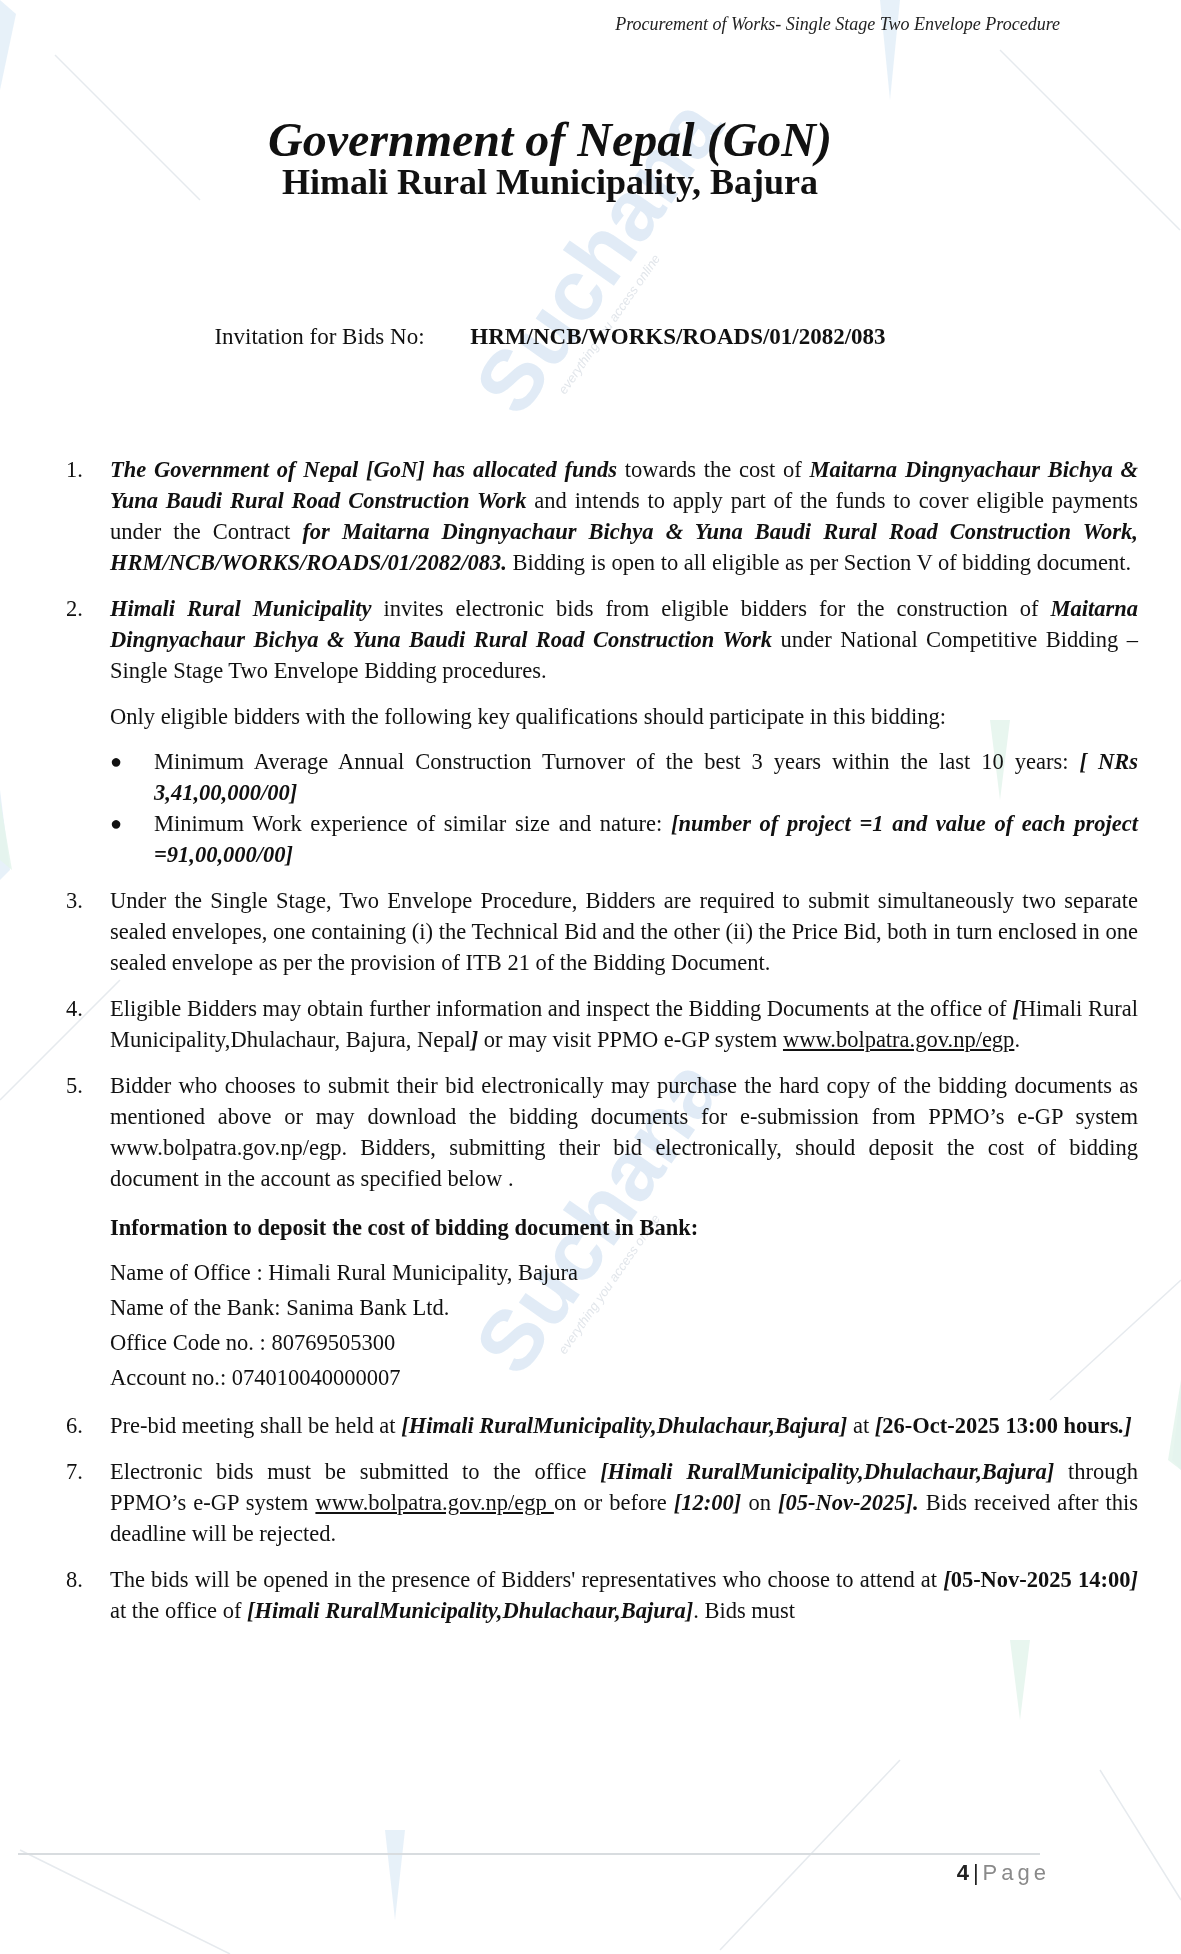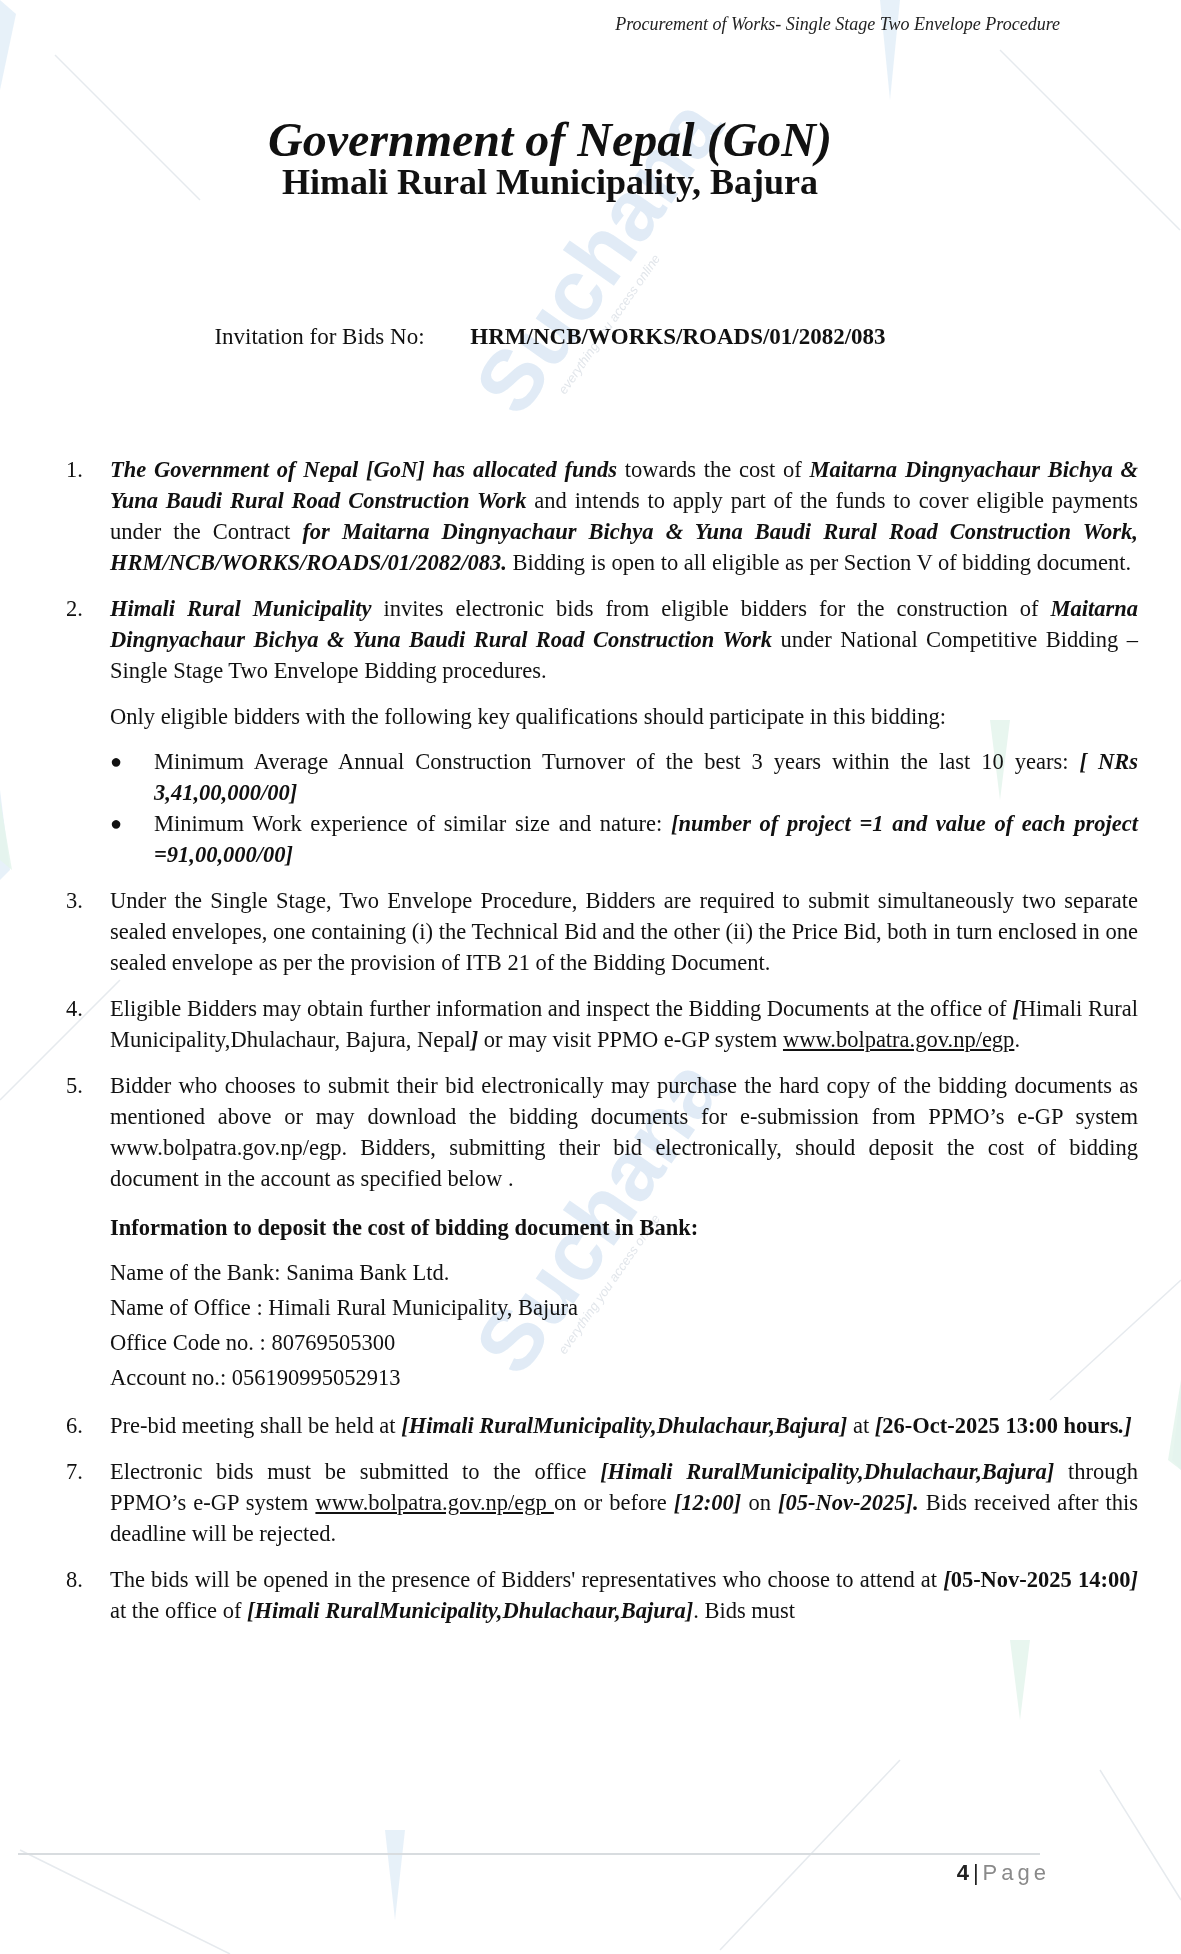--- a/index.html
+++ b/index.html
@@ -150,24 +150,24 @@
     <div class="item">
       <div class="num">4.</div>
       <div class="content"><span>Eligible Bidders may obtain further information and inspect the Bidding Documents at the office of </span><span class="bi">[</span><span>Himali Rural Municipality,Dhulachaur, Bajura, Nepal</span><span class="bi">]</span><span> or may visit PPMO e-GP system </span><span class="u">www.bolpatra.gov.np/egp</span><span>.</span></div>
     </div>
 
     <div class="item">
       <div class="num">5.</div>
       <div class="content">
         <span> Bidder who chooses to submit their bid electronically may purchase the hard copy of the bidding documents as mentioned above or may download the bidding documents for e-submission from PPMO’s e-GP system www.bolpatra.gov.np/egp. Bidders, submitting their bid electronically, should deposit the cost of bidding document in the account as specified below .</span>
         <div class="bank-heading">Information to deposit the cost of bidding document in Bank:</div>
+        <div class="bank-line">Name of Office : Himali Rural Municipality, Bajura</div>
         <div class="bank-line">Name of the Bank: Sanima Bank Ltd.</div>
-        <div class="bank-line">Name of Office : Himali Rural Municipality, Bajura</div>
         <div class="bank-line">Office Code no. : 80769505300</div>
-        <div class="bank-line">Account no.: 056190995052913</div>
+        <div class="bank-line">Account no.: 074010040000007</div>
       </div>
     </div>
 
     <div class="item">
       <div class="num">6.</div>
       <div class="content"><span>Pre-bid meeting shall be held at </span><span class="bi">[Himali RuralMunicipality,Dhulachaur,Bajura]</span><span> at </span><span class="bi">[</span><span class="b">26-Oct-2025 13:00 hours</span><span class="bi">.]</span></div>
     </div>
 
     <div class="item">
       <div class="num">7.</div>

